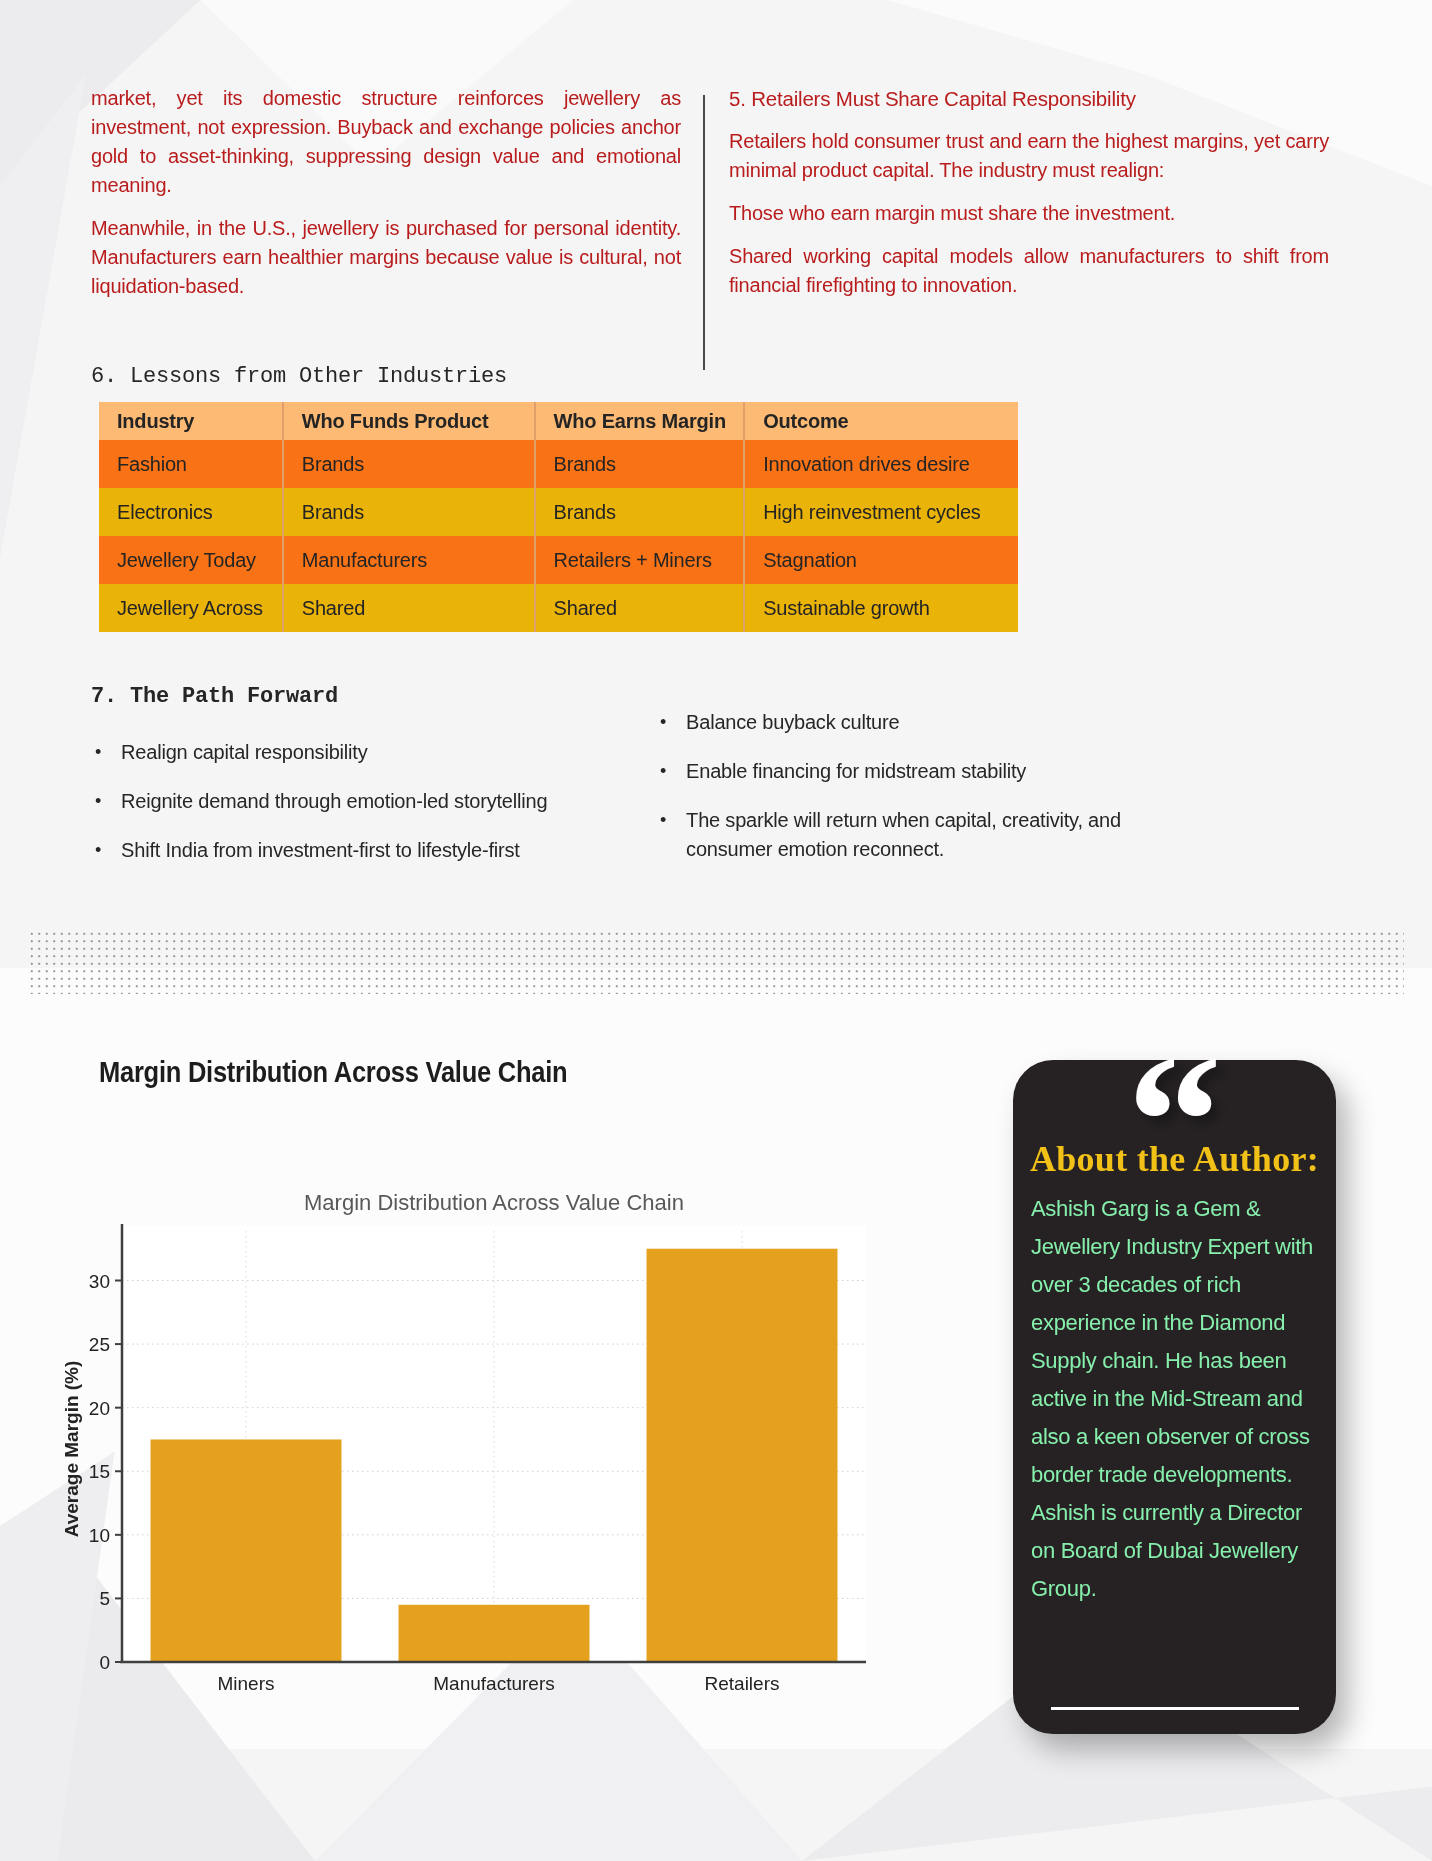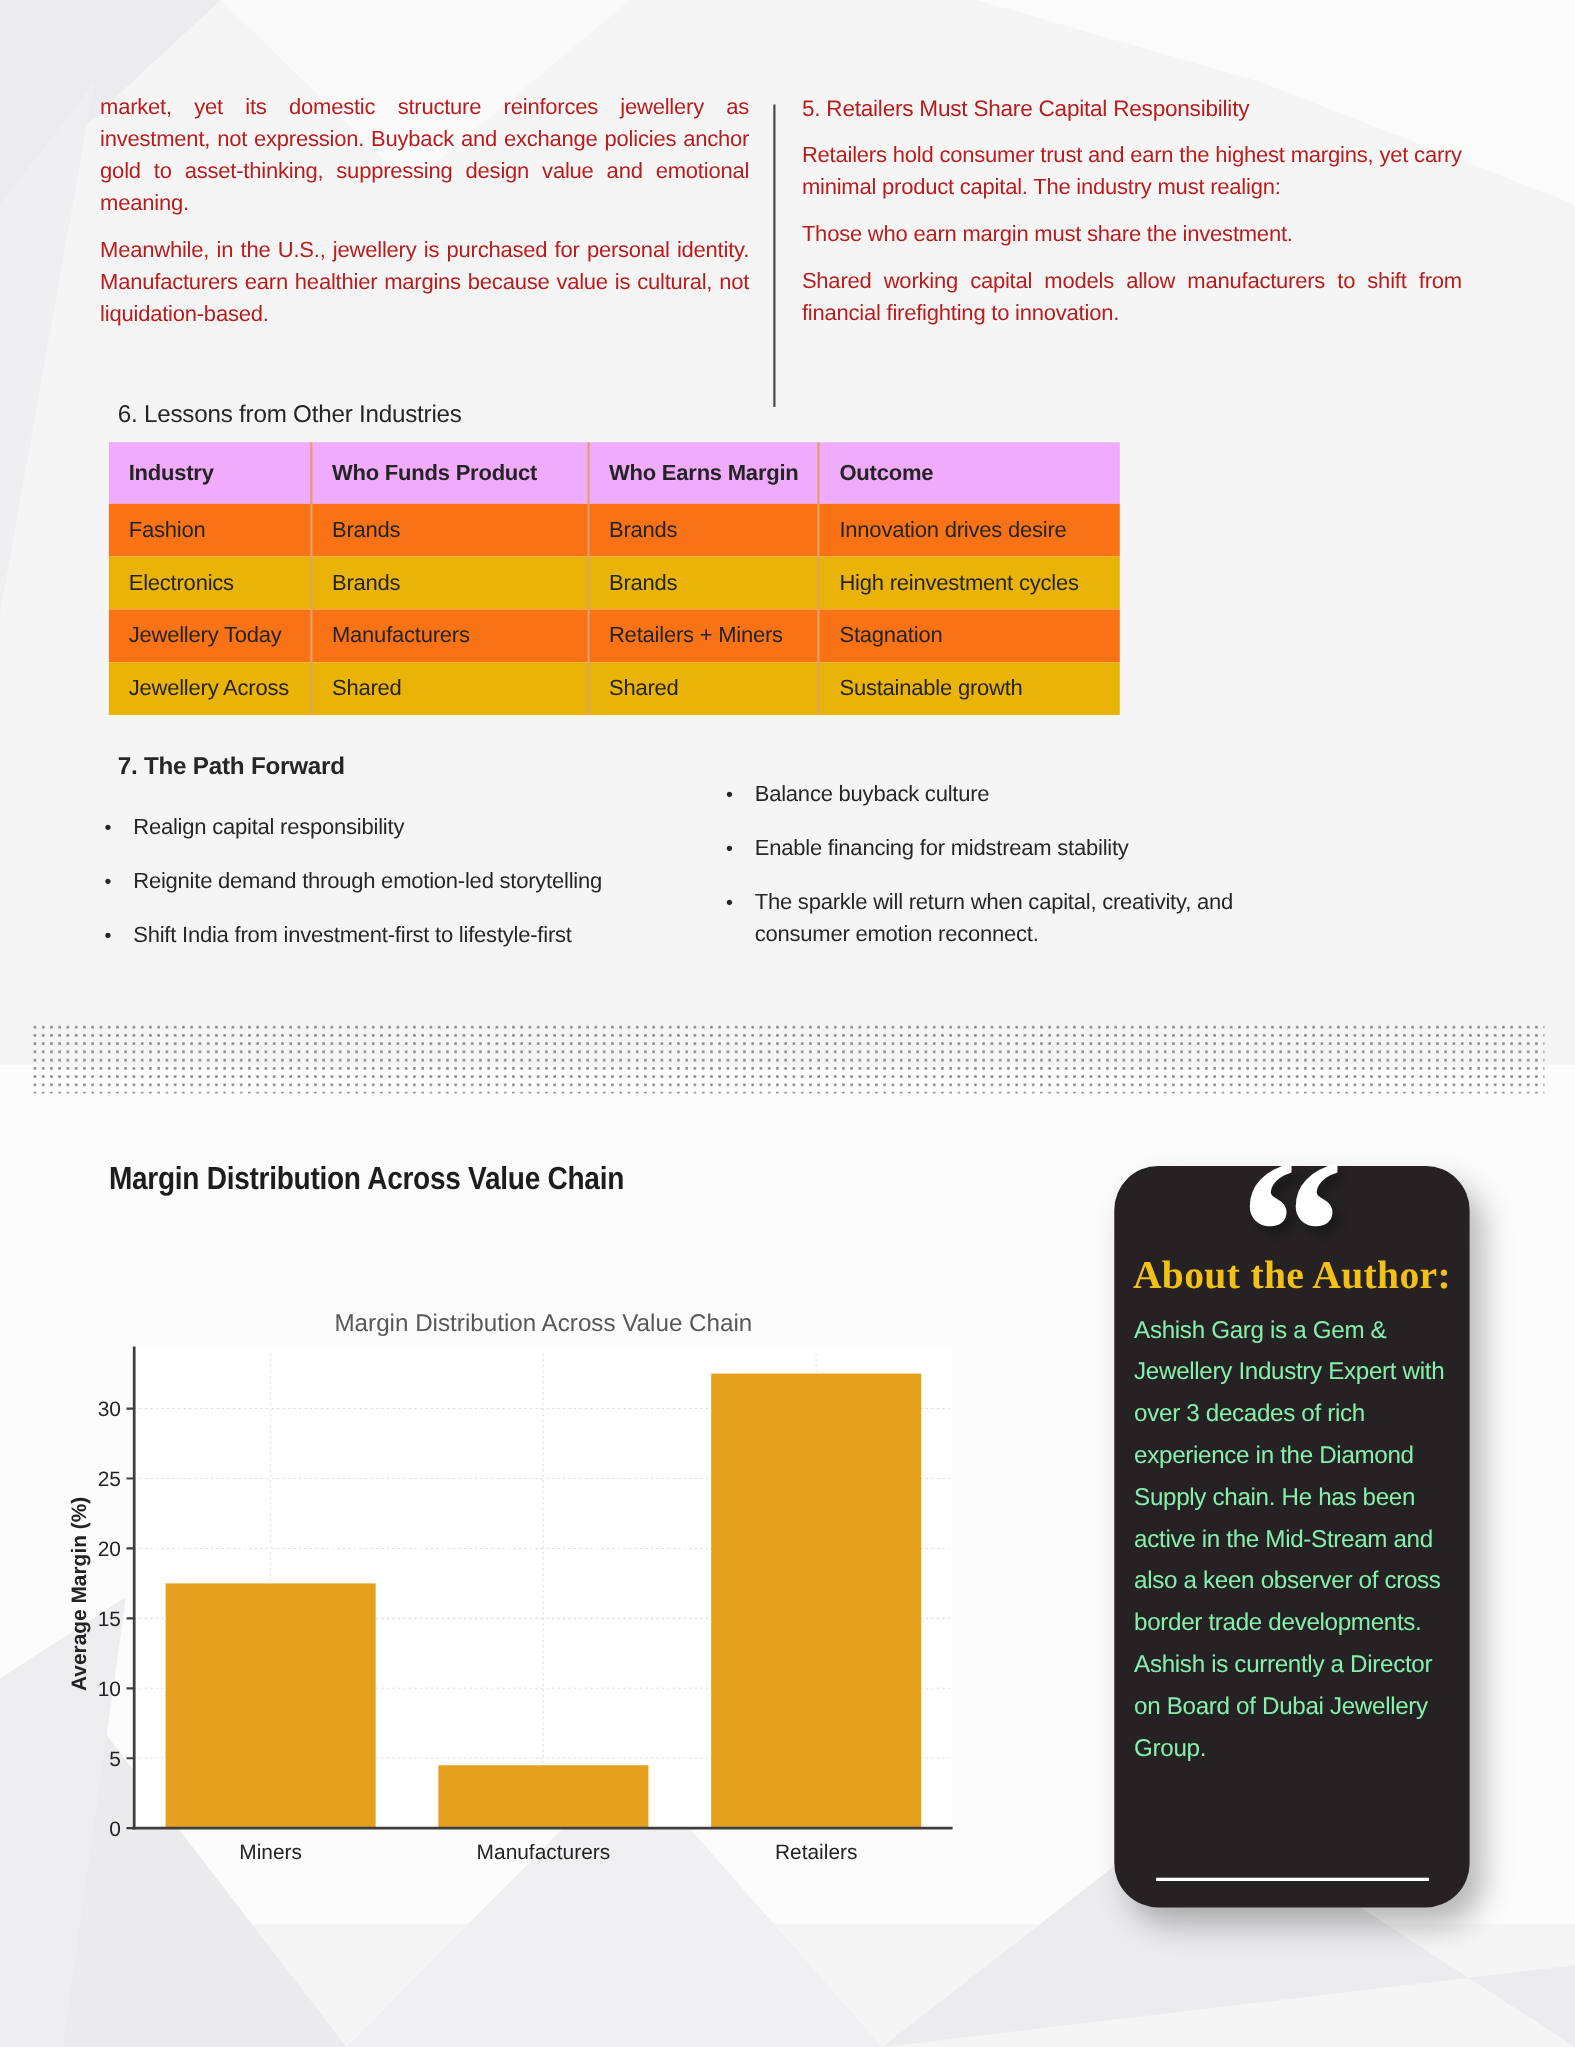--- a/index.html
+++ b/index.html
@@ -21,31 +21,31 @@
   .f8{background:#eeeef0;clip-path:polygon(0% 82%,8% 78%,4% 100%,0% 100%);}
 
   
   .col{position:absolute;font-size:20px;line-height:29px;letter-spacing:-0.2px;color:#b91c1c;}
   .col p{margin:0 0 14px 0;text-align:justify;}
   .col-left{left:91px;top:84px;width:590px;}
   .col-right{left:729px;top:84px;width:600px;}
   .col-heading{font-weight:500;margin:0 0 9px 0;font-size:20.5px;}
   .v-divider{position:absolute;left:703px;top:95px;width:2px;height:275px;background:#4a4a4a;}
 
-  .sec-heading{position:absolute;left:107px;font-size:22px;color:#262626;letter-spacing:-0.2px;}
+  .sec-heading{position:absolute;left:91px;font-size:22px;color:#262626;letter-spacing:-0.2px;font-family:Liberation Mono, monospace;}
   #sec6{top:364px;font-weight:400;}
   #sec7{top:684px;font-weight:700;}
 
   
   .industry-table{position:absolute;left:99px;top:402px;width:919px;border-collapse:collapse;table-layout:fixed;}
   .industry-table td,.industry-table th{
     font-size:20px;letter-spacing:-0.2px;color:#242424;text-align:left;
     padding:0 0 0 18px;height:48px;vertical-align:middle;font-weight:400;
   }
-  .industry-table th{font-weight:700;height:56px;background:#f0abfc;}
+  .industry-table th{font-weight:700;height:38px;background:#fdba74;}
   .industry-table td+td,.industry-table th+th{border-left:2px solid #dfa06a;}
   .row-alt td{background:#f97316;}
   .row-light td{background:#eab308;}
   .tcol1{width:20%;} .tcol2{width:27.4%;} .tcol3{width:22.8%;} .tcol4{width:29.8%;}
 
   
   .bullets{position:absolute;font-size:20px;line-height:29px;letter-spacing:-0.2px;color:#262626;}
   .bullets-left{left:95px;top:738px;width:520px;}
   .bullets-right{left:660px;top:708px;width:470px;}
   .bullet-item{display:flex;gap:20px;margin-bottom:20px;}

